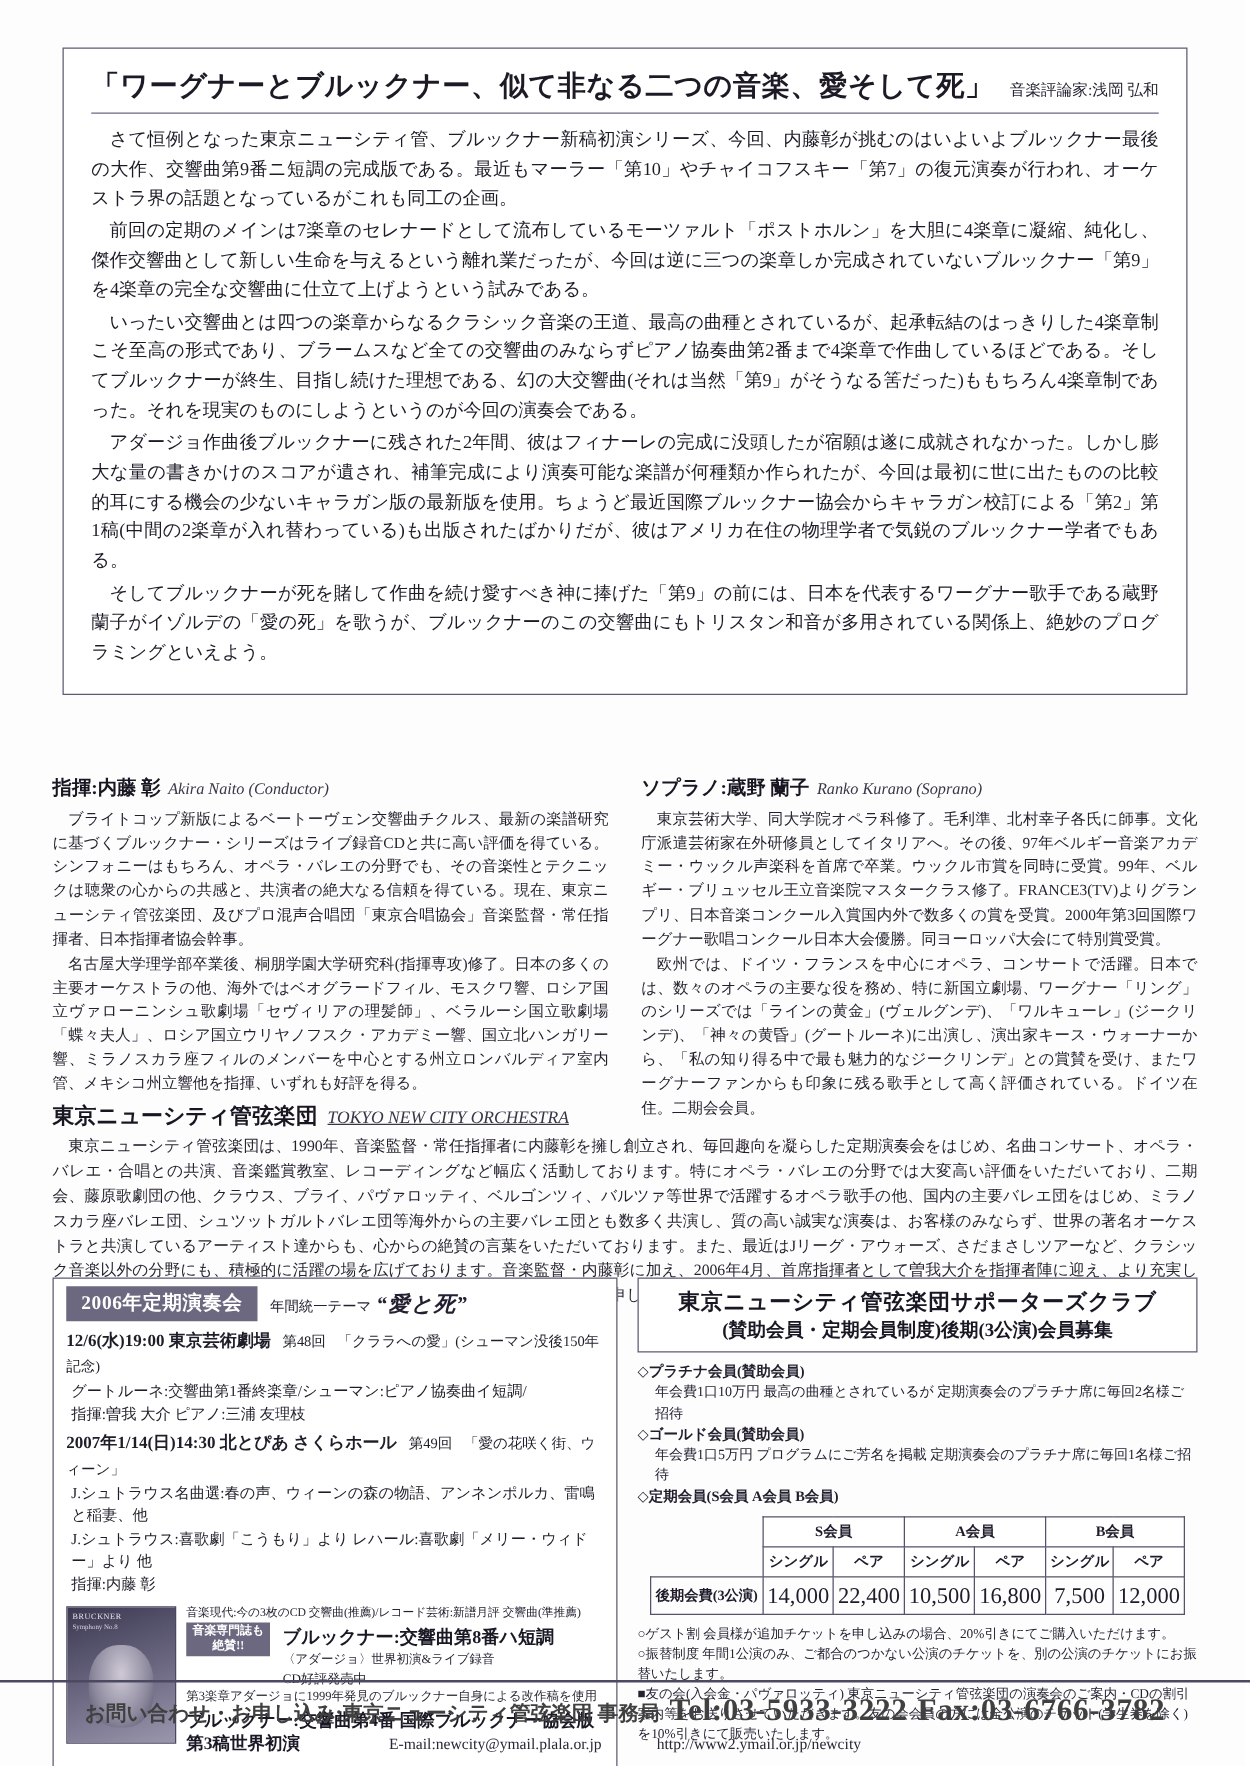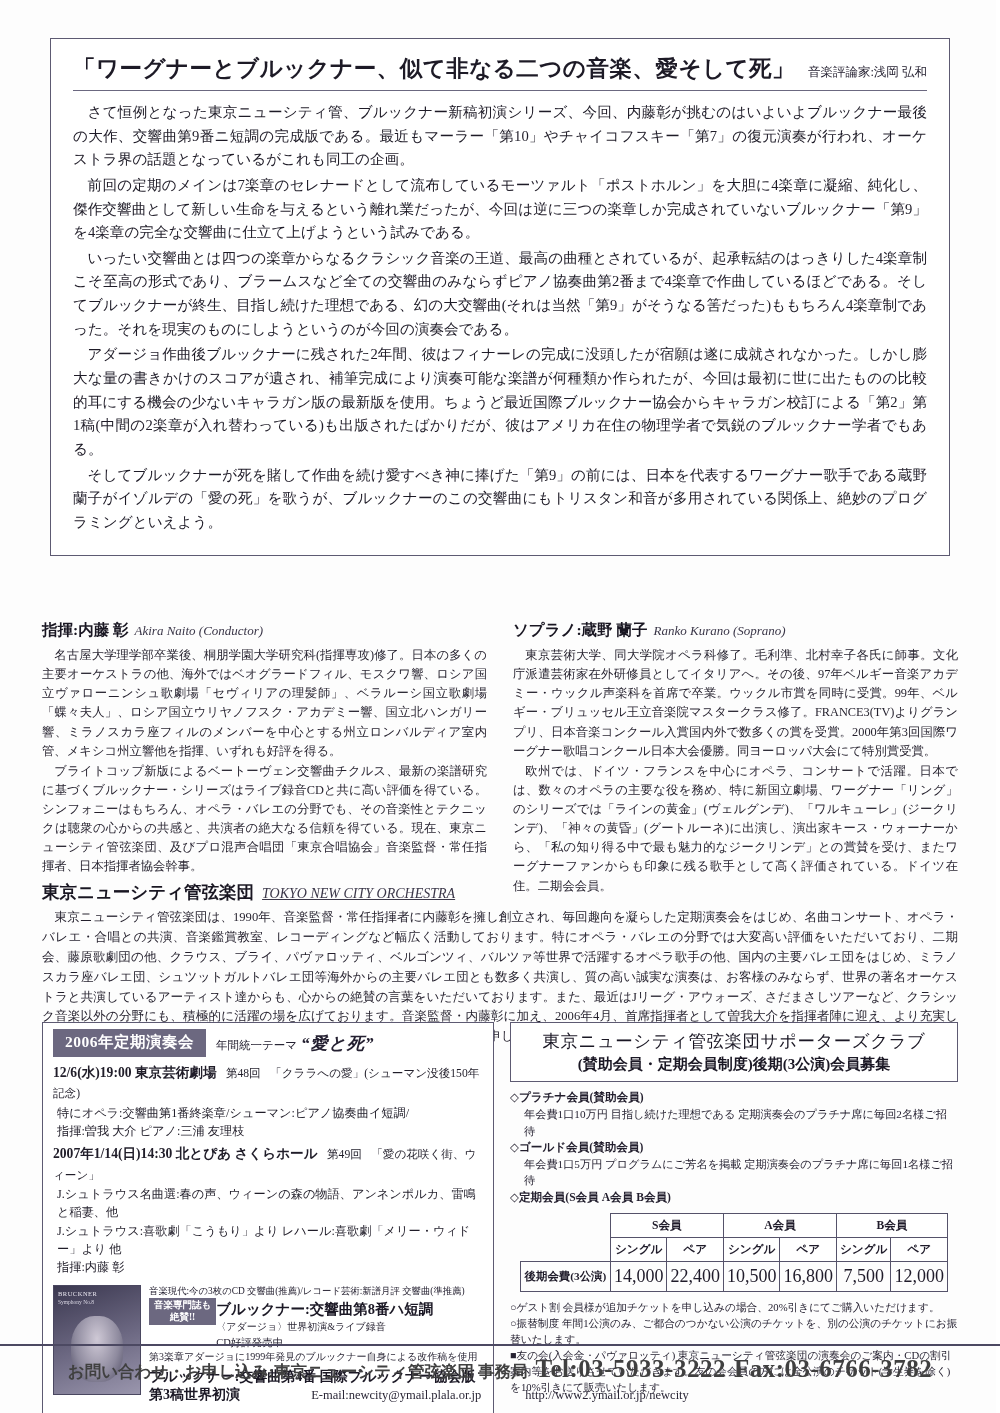--- a/index.html
+++ b/index.html
@@ -245,21 +245,21 @@
 
   
   .sup-head {
     border: 1px solid #5d5a72;
     background: #fff;
     text-align: center;
     padding: 6px 4px 7px 4px;
   }
   .sup-head .l1 {
     font-size: 17.5px;
-    font-weight: normal;
+    font-weight: bold;
     letter-spacing: 0.5px;
     color: #1a1724;
   }
   .sup-head .l2 {
     font-size: 15px;
     font-weight: bold;
     color: #1a1724;
     margin-top: 2px;
   }
   .sup-body { margin-top: 7px; }
@@ -328,22 +328,22 @@
       <p>アダージョ作曲後ブルックナーに残された2年間、彼はフィナーレの完成に没頭したが宿願は遂に成就されなかった。しかし膨大な量の書きかけのスコアが遺され、補筆完成により演奏可能な楽譜が何種類か作られたが、今回は最初に世に出たものの比較的耳にする機会の少ないキャラガン版の最新版を使用。ちょうど最近国際ブルックナー協会からキャラガン校訂による「第2」第1稿(中間の2楽章が入れ替わっている)も出版されたばかりだが、彼はアメリカ在住の物理学者で気鋭のブルックナー学者でもある。</p>
       <p>そしてブルックナーが死を賭して作曲を続け愛すべき神に捧げた「第9」の前には、日本を代表するワーグナー歌手である蔵野蘭子がイゾルデの「愛の死」を歌うが、ブルックナーのこの交響曲にもトリスタン和音が多用されている関係上、絶妙のプログラミングといえよう。</p>
     </div>
   </div>
 
   <div class="bios">
     <div class="bio-col">
       <div class="bio-head">
         <span>指揮:内藤 彰</span><span class="romaji">Akira Naito (Conductor)</span>
       </div>
+      <p>ブライトコップ新版によるベートーヴェン交響曲チクルス、最新の楽譜研究に基づくブルックナー・シリーズはライブ録音CDと共に高い評価を得ている。シンフォニーはもちろん、オペラ・バレエの分野でも、その音楽性とテクニックは聴衆の心からの共感と、共演者の絶大なる信頼を得ている。現在、東京ニューシティ管弦楽団、及びプロ混声合唱団「東京合唱協会」音楽監督・常任指揮者、日本指揮者協会幹事。</p>
       <p>名古屋大学理学部卒業後、桐朋学園大学研究科(指揮専攻)修了。日本の多くの主要オーケストラの他、海外ではベオグラードフィル、モスクワ響、ロシア国立ヴァローニンシュ歌劇場「セヴィリアの理髪師」、ベラルーシ国立歌劇場「蝶々夫人」、ロシア国立ウリヤノフスク・アカデミー響、国立北ハンガリー響、ミラノスカラ座フィルのメンバーを中心とする州立ロンバルディア室内管、メキシコ州立響他を指揮、いずれも好評を得る。</p>
-      <p>ブライトコップ新版によるベートーヴェン交響曲チクルス、最新の楽譜研究に基づくブルックナー・シリーズはライブ録音CDと共に高い評価を得ている。シンフォニーはもちろん、オペラ・バレエの分野でも、その音楽性とテクニックは聴衆の心からの共感と、共演者の絶大なる信頼を得ている。現在、東京ニューシティ管弦楽団、及びプロ混声合唱団「東京合唱協会」音楽監督・常任指揮者、日本指揮者協会幹事。</p>
     </div>
     <div class="bio-col">
       <div class="bio-head">
         <span>ソプラノ:蔵野 蘭子</span><span class="romaji">Ranko Kurano (Soprano)</span>
       </div>
       <p>東京芸術大学、同大学院オペラ科修了。毛利準、北村幸子各氏に師事。文化庁派遣芸術家在外研修員としてイタリアへ。その後、97年ベルギー音楽アカデミー・ウックル声楽科を首席で卒業。ウックル市賞を同時に受賞。99年、ベルギー・ブリュッセル王立音楽院マスタークラス修了。FRANCE3(TV)よりグランプリ、日本音楽コンクール入賞国内外で数多くの賞を受賞。2000年第3回国際ワーグナー歌唱コンクール日本大会優勝。同ヨーロッパ大会にて特別賞受賞。</p>
       <p>欧州では、ドイツ・フランスを中心にオペラ、コンサートで活躍。日本では、数々のオペラの主要な役を務め、特に新国立劇場、ワーグナー「リング」のシリーズでは「ラインの黄金」(ヴェルグンデ)、「ワルキューレ」(ジークリンデ)、「神々の黄昏」(グートルーネ)に出演し、演出家キース・ウォーナーから、「私の知り得る中で最も魅力的なジークリンデ」との賞賛を受け、またワーグナーファンからも印象に残る歌手として高く評価されている。ドイツ在住。二期会会員。</p>
     </div>
   </div>
 
@@ -364,21 +364,21 @@
             <span>年間統一テーマ</span><span class="script">“愛と死”</span>
           </div>
         </div>
 
         <div class="c-line big">
           <span>12/6(水)19:00</span>
           <span>東京芸術劇場</span>
           <span class="sub">第48回</span>
           <span class="sub">「クララへの愛」(シューマン没後150年記念)</span>
         </div>
-        <div class="c-line indent">特にオペラ:交響曲第1番終楽章/シューマン:ピアノ協奏曲イ短調/</div>
+        <div class="c-line indent">グートルーネ:交響曲第1番終楽章/シューマン:ピアノ協奏曲イ短調/</div>
         <div class="c-line indent">指揮:曽我 大介  ピアノ:三浦 友理枝</div>
         <div class="c-sep"></div>
 
         <div class="c-line big">
           <span>2007年1/14(日)14:30</span>
           <span>北とぴあ さくらホール</span>
           <span class="sub">第49回</span>
           <span class="sub">「愛の花咲く街、ウィーン」</span>
         </div>
         <div class="c-line indent">J.シュトラウス名曲選:春の声、ウィーンの森の物語、アンネンポルカ、雷鳴と稲妻、他</div>
@@ -386,21 +386,21 @@
         <div class="c-line indent">指揮:内藤 彰</div>
 
         <div class="cd-promo">
           <div class="cd-art">
             <div class="cd-label">BRUCKNER</div>
             <div class="cd-sub">Symphony No.8</div>
             <div class="cd-face"></div>
           </div>
           <div class="cd-text">
             <div class="cd-small">音楽現代:今の3枚のCD 交響曲(推薦)/レコード芸術:新譜月評 交響曲(準推薦)</div>
-            <div style="display:flex;align-items:flex-start;gap:0;">
+            <div style="display:flex;align-items:flex-start;gap:10px;">
               <div class="cd-badge" style="white-space:pre-line;">音楽専門誌も
 絶賛!!</div>
               <div style="flex:1;">
                 <div class="cd-title">ブルックナー:交響曲第8番ハ短調</div>
                 <div class="cd-credit">〈アダージョ〉世界初演&amp;ライブ録音</div>
                 <div class="cd-onsale">CD好評発売中</div>
               </div>
             </div>
             <div class="cd-credit">第3楽章アダージョに1999年発見のブルックナー自身による改作稿を使用</div>
             <div class="cd-title2">ブルックナー:交響曲第4番 国際ブルックナー協会版第3稿世界初演</div>
@@ -412,21 +412,21 @@
 
     <div class="panel-right">
       <div class="sup-head">
         <div class="l1">東京ニューシティ管弦楽団サポーターズクラブ</div>
         <div class="l2">(賛助会員・定期会員制度)後期(3公演)会員募集</div>
       </div>
       <div class="sup-body">
         <div class="sup-item">
           <span class="lead">◇プラチナ会員(賛助会員)</span>
         </div>
-        <div class="sup-sub">年会費1口10万円 目指し続けた理想である  定期演奏会のプラチナ席に毎回2名様ご招待</div>
+        <div class="sup-sub">年会費1口10万円 最高の曲種とされているが  定期演奏会のプラチナ席に毎回2名様ご招待</div>
         <div class="sup-item">
           <span class="lead">◇ゴールド会員(賛助会員)</span>
         </div>
         <div class="sup-sub">年会費1口5万円 プログラムにご芳名を掲載  定期演奏会のプラチナ席に毎回1名様ご招待</div>
         <div class="sup-item">
           <span class="lead">◇定期会員(S会員 A会員 B会員)</span>
         </div>
 
         <table class="fee">
           <tbody>

